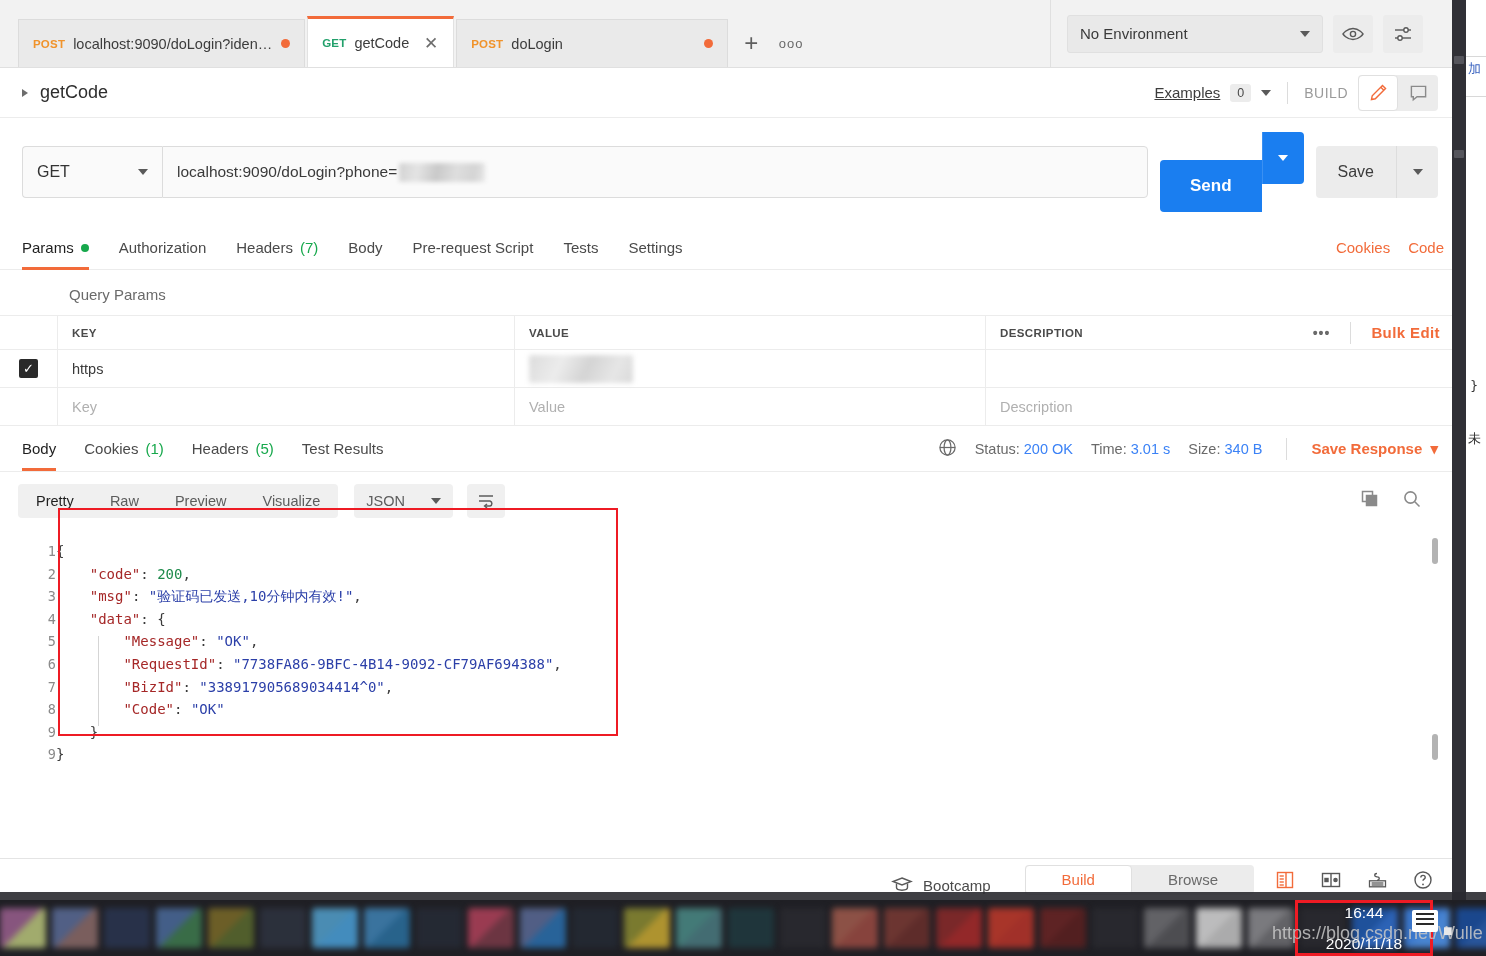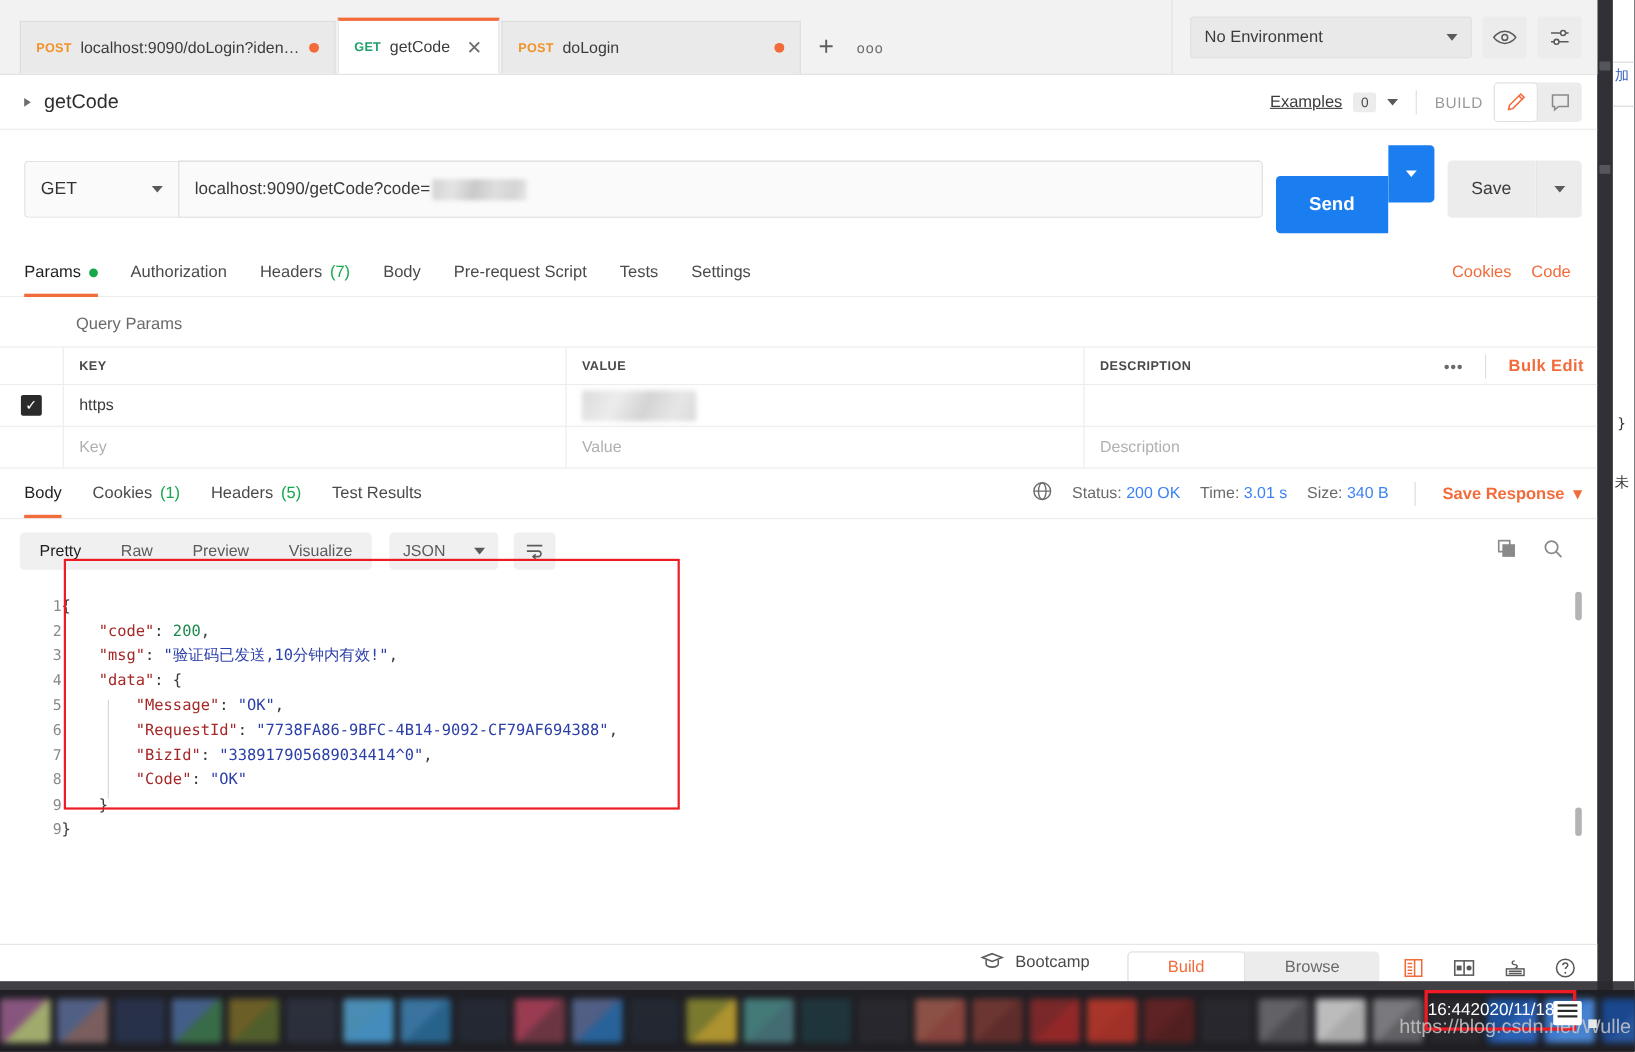--- a/index.html
+++ b/index.html
@@ -86,21 +86,21 @@
     justify-content: center; font-size: 24px; color: #5f5f5f; font-weight: 300;
     cursor: pointer;
   }
   .tab-more {
     width: 38px; height: 48px; display: flex; align-items: center;
     justify-content: center; color: #6a6a6a; letter-spacing: 1px;
     font-size: 13px; cursor: pointer;
   }
   .env-zone {
     position: absolute; right: 0; top: 0; height: 67px;
-    display: flex; align-items: center; gap: 10px; padding-right: 14px;
+    display: flex; align-items: center; gap: 10px; padding-right: 29px;
     border-left: 1px solid #e0e0e0; padding-left: 16px;
     background: #f2f2f2;
   }
   .env-select {
     width: 256px; height: 38px; background: #e9e9e9; border: 1px solid #e0e0e0;
     border-radius: 3px; display: flex; align-items: center;
     justify-content: space-between; padding: 0 12px;
     font-size: 15px; color: #3a3a3a; cursor: pointer;
   }
   .icon-btn {
@@ -182,21 +182,21 @@
   }
   .save-caret {
     width: 42px; height: 52px; background: #ececec; border-radius: 0 4px 4px 0;
     display: flex; align-items: center; justify-content: center;
     border-left: 1px solid #dddddd; cursor: pointer;
   }
 
   
   .req-tabs {
     display: flex; align-items: center; gap: 30px;
-    padding: 0 24px 0 22px; border-bottom: 1px solid #ececec; height: 44px;
+    padding: 0 8px 0 22px; border-bottom: 1px solid #ececec; height: 44px;
   }
   .rtab {
     font-size: 15px; color: #4a4a4a; height: 44px; display: flex;
     align-items: center; gap: 7px; position: relative; cursor: pointer;
   }
   .rtab.active { color: #1f1f1f; }
   .rtab.active::after {
     content: ''; position: absolute; left: 0; right: 0; bottom: 0;
     height: 3px; background: #f26b3a;
   }
@@ -304,21 +304,21 @@
     position: absolute; right: 14px; top: 8px; bottom: 8px; width: 6px;
   }
   .v-thumb { position: absolute; width: 6px; background: #b3b3b3; border-radius: 3px; }
 
   
   .footer {
     height: 42px; border-top: 1px solid #e4e4e4; display: flex;
     align-items: center; padding: 0 14px; background: #fff;
   }
   .footer-right {
-    margin-left: auto; display: flex; align-items: flex-start; gap: 16px;
+    margin-left: auto; display: flex; align-items: flex-end; gap: 16px;
   }
   .bootcamp {
     display: flex; align-items: center; gap: 10px; font-size: 15px;
     color: #4a4a4a; cursor: pointer;
   }
   .bb-group {
     display: flex; background: #ececec; border-radius: 4px; margin-left: 18px;
   }
   .bb {
     padding: 0 36px; height: 30px; display: flex; align-items: center;
@@ -337,24 +337,24 @@
   .taskbar {
     position: absolute; left: 0; bottom: 0; width: 1486px; height: 56px;
     background: #1f1f24;
   }
   .tb-icons { position: absolute; left: 0; top: 8px; display: flex; gap: 6px; }
   .tb-ico {
     width: 46px; height: 40px; filter: blur(3px); opacity: .85;
     border-radius: 3px;
   }
   .clock-box {
-    position: absolute; left: 1295px; top: 900px; width: 138px; height: 37px;
+    position: absolute; left: 1295px; top: 900px; width: 138px; height: 56px;
     border: 3px solid #ee1b24;
-    display: flex; flex-direction: row; align-items: center;
-    justify-content: flex-start; color: #fff;
+    display: flex; flex-direction: column; align-items: center;
+    justify-content: space-between; color: #fff;
   }
   .clock-time { font-size: 15.5px; line-height: 19px; }
   .clock-date { font-size: 15.5px; line-height: 19px; }
   .watermark {
     position: absolute; left: 1272px; top: 923px; font-size: 18px;
     color: #c8c8c8; opacity: .85; white-space: nowrap; pointer-events: none;
   }
   .tray-ico {
     position: absolute; left: 1412px; top: 910px; width: 26px; height: 22px;
     background: #fff; border-radius: 2px;
@@ -460,21 +460,21 @@
         </div>
       </div>
     </div>
 
     <div class="url-row">
       <div class="method-box">
         <span>GET</span>
         <span class="caret-down"></span>
       </div>
       <div class="url-box">
-        <span>localhost:9090/getCode?code=</span>
+        <span>localhost:9090/doLogin?phone=</span>
         <span class="blur-chip"></span>
       </div>
       <div class="send-group">
         <div class="send-btn">Send</div>
         <div class="send-caret">
           <span class="caret-down"></span>
         </div>
       </div>
       <div class="send-group">
         <div class="save-btn">Save</div>

